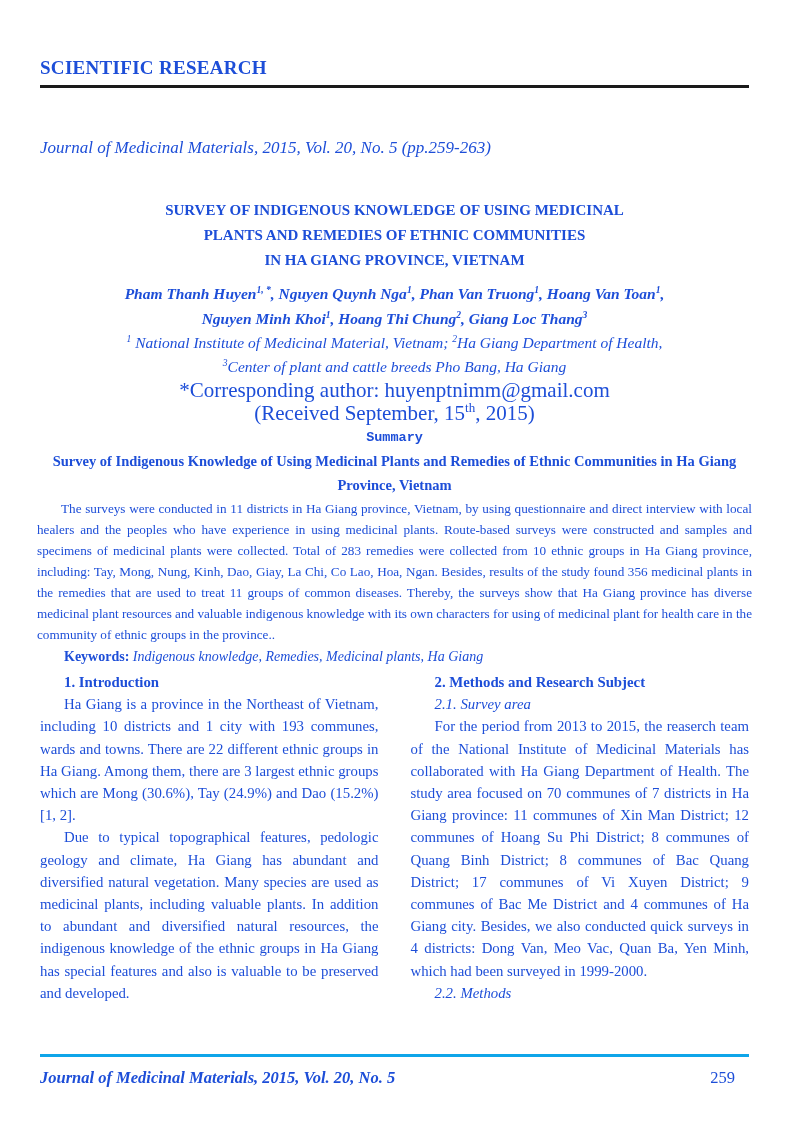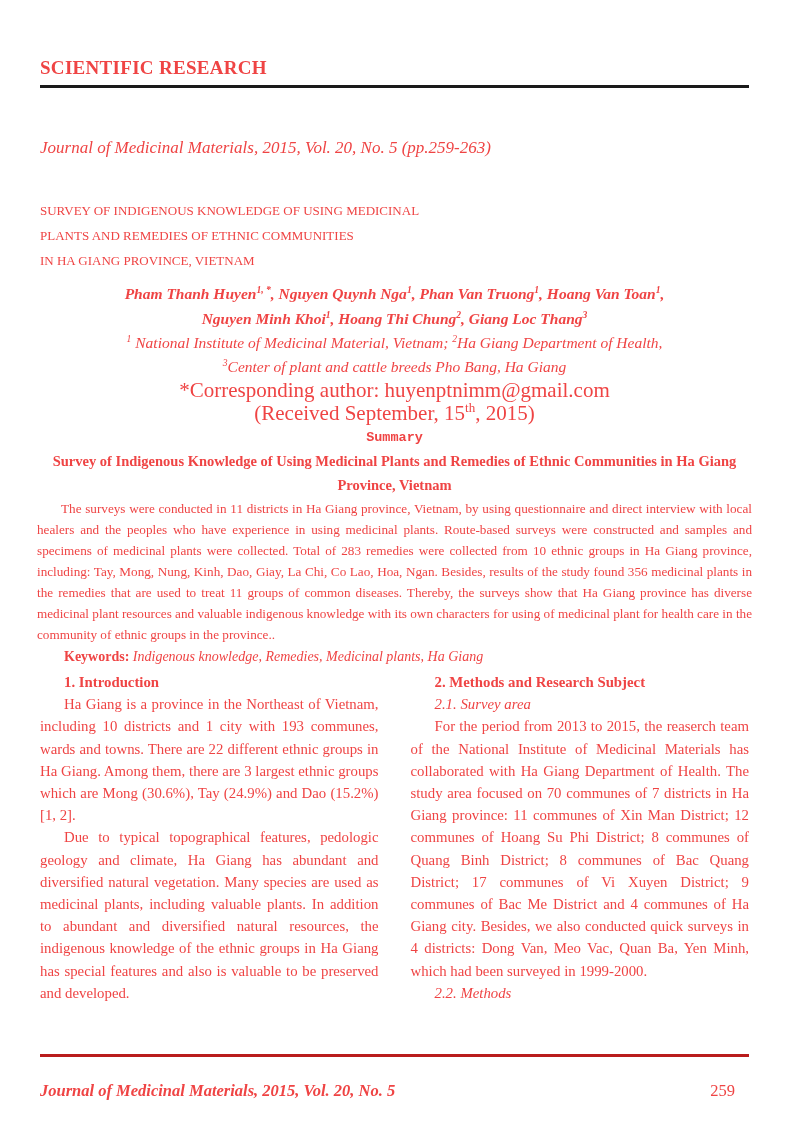--- a/index.html
+++ b/index.html
@@ -2,21 +2,21 @@
 <html><head>
 <meta charset="utf-8">
 <style>
   html, body { margin: 0; padding: 0; background: #ffffff; }
   .page {
     position: relative;
     width: 789px;
     height: 1124px;
     margin: 0 auto;
     background: #ffffff;
-    color: #ef4444;
+    color: #1d4ed8;
     font-family: "Liberation Serif", serif;
     box-sizing: border-box;
     padding: 0 40px;
     overflow: hidden;
   }
   
   .masthead { padding-top: 56px; }
   .masthead-label {
     font-size: 19px;
     line-height: 24px;
@@ -31,23 +31,24 @@
   
   .journal-line {
     margin-top: 49px;
     font-size: 17px;
     line-height: 21px;
     font-weight: normal;
     font-style: italic;
   }
   .article-title {
     margin: 40px 0 0 0;
-    font-size: 13px;
+    text-align: center;
+    font-size: 15px;
     line-height: 25px;
-    font-weight: normal;
+    font-weight: bold;
   }
   .article-title span { display: block; }
   .authors {
     margin-top: 8px;
     text-align: center;
     font-size: 15.5px;
     line-height: 25px;
     font-weight: bold;
     font-style: italic;
   }
@@ -127,22 +128,22 @@
   }
   .col p { margin: 0; text-indent: 24px; }
   
   .footer {
     position: absolute;
     left: 40px;
     right: 40px;
     top: 1054px;
     bottom: 0;
     background: #ffffff;
-    border-top: 3px solid #b91c1c;
-    padding-top: 24px;
+    border-top: 3px solid #0ea5e9;
+    padding-top: 11px;
     display: flex;
     justify-content: space-between;
     align-items: baseline;
     z-index: 5;
   }
   .footer-cite {
     font-size: 16.5px;
     font-weight: bold;
     font-style: italic;
   }

